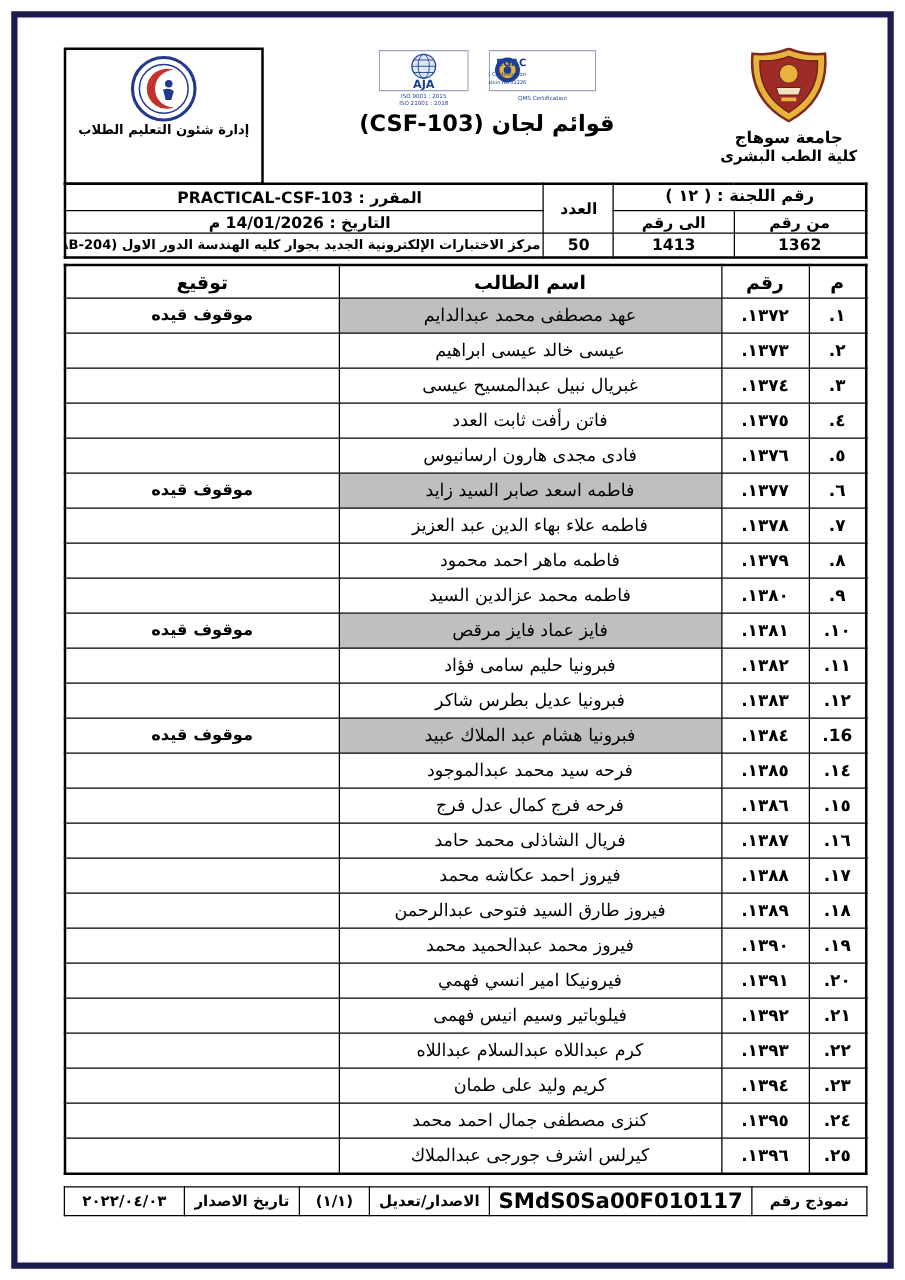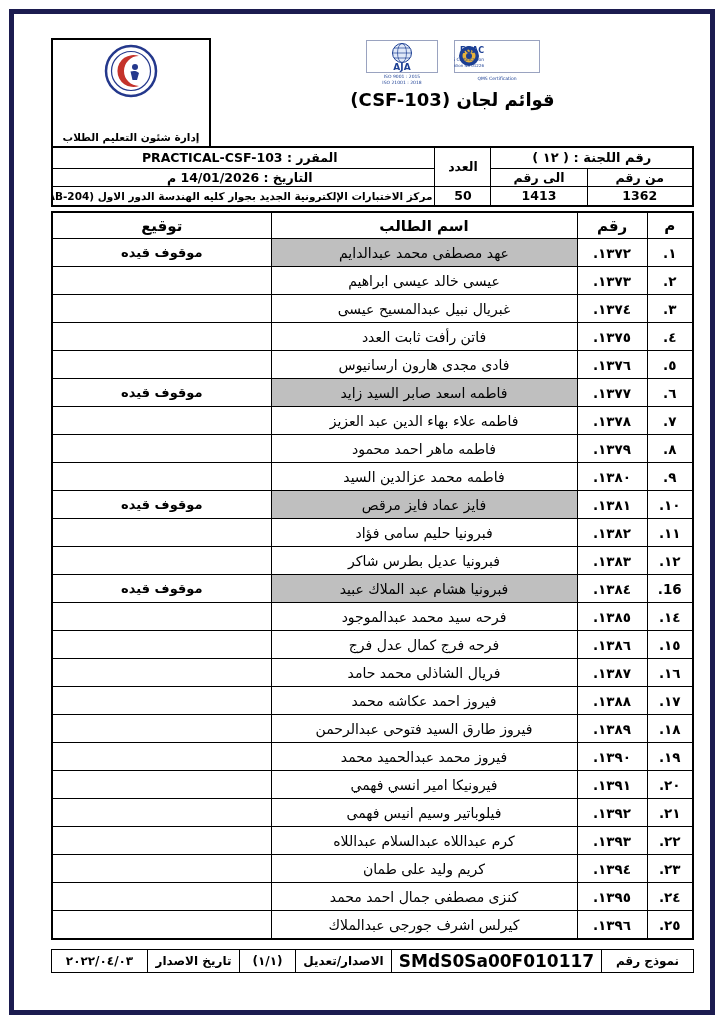--- a/index.html
+++ b/index.html
@@ -15,21 +15,21 @@
   .hdr{display:flex;justify-content:space-between;align-items:flex-start;height:106px}
   .uni-block{width:126px;text-align:center;flex:0 0 auto}
   .uni-name{font-size:13px;font-weight:bold;margin-top:1px}
   .uni-fac{font-size:12px;font-weight:bold}
   .center-block{flex:1 1 auto;text-align:center;padding-top:2px}
   .certs{display:flex;justify-content:center;gap:16px;align-items:flex-end}
   .title1{font-size:18px;font-weight:bold;margin-top:3px}
   .title2{font-size:15px;font-weight:bold;margin-top:1px}
   .admin-box{
     flex:0 0 auto;width:152px;height:99px;border:2px solid #000;
-    display:flex;flex-direction:column;align-items:center;justify-content:space-between;
+    display:flex;flex-direction:column;align-items:center;
     padding:4px 2px 3px 2px;
   }
   .admin-label{font-size:10.5px;font-weight:bold;white-space:nowrap}
 
   
   table{border-collapse:collapse;width:100%;table-layout:fixed}
   td,th{border:1px solid #000;text-align:center;font-weight:bold;padding:0 2px;overflow:hidden}
 
   
   .info{margin-top:2px;border:2px solid #000}
@@ -57,20 +57,31 @@
 </style>
 </head>
 <body>
 
 <div class="page">
   <div class="frame">
     <div class="content">
 
       <div class="hdr">
 
+        <div class="uni-block">
+          <svg width="64" height="60" viewBox="0 0 64 60">
+            <path d="M32 1 C42 5 52 6 61 5 C63 26 56 46 32 59 C8 46 1 26 3 5 C12 6 22 5 32 1 Z" fill="#e8b33a" stroke="#7c2a1e" stroke-width="2"></path>
+            <path d="M32 7 C39 10 47 11 55 10.5 C56 26 50 41 32 52 C14 41 8 26 9 10.5 C17 11 25 10 32 7 Z" fill="#9e2b25" stroke="#6b1d18" stroke-width="1"></path>
+            <circle cx="32" cy="21" r="7.5" fill="#e8b33a" stroke="#6b1d18" stroke-width="0.8"></circle>
+            <path d="M22 32 L42 32 L40 38 L24 38 Z" fill="#f3e3c0" stroke="#6b1d18" stroke-width="0.8"></path>
+            <path d="M26 40 h12 v3 h-12 z" fill="#e8b33a"></path>
+          </svg>
+          <div class="uni-name">جامعة سوهاج</div>
+          <div class="uni-fac">كلية الطب البشرى</div>
+        </div>
 
         <div class="center-block">
           <div class="certs">
             <svg width="86" height="46" viewBox="0 0 86 46">
               <rect x="0.5" y="0.5" width="85" height="32" fill="#ffffff" stroke="#9aa3c0"></rect>
               <circle cx="15" cy="16" r="10" fill="#1c3f94"></circle>
               <circle cx="15" cy="16" r="6.5" fill="#e8b33a"></circle>
               <circle cx="15" cy="16" r="3" fill="#1c3f94"></circle>
               <text x="30" y="13" font-size="8" font-weight="bold" fill="#1c3f94">EGAC</text>
               <text x="30" y="21" font-size="4.5" fill="#1c3f94">QMS Certification</text>

